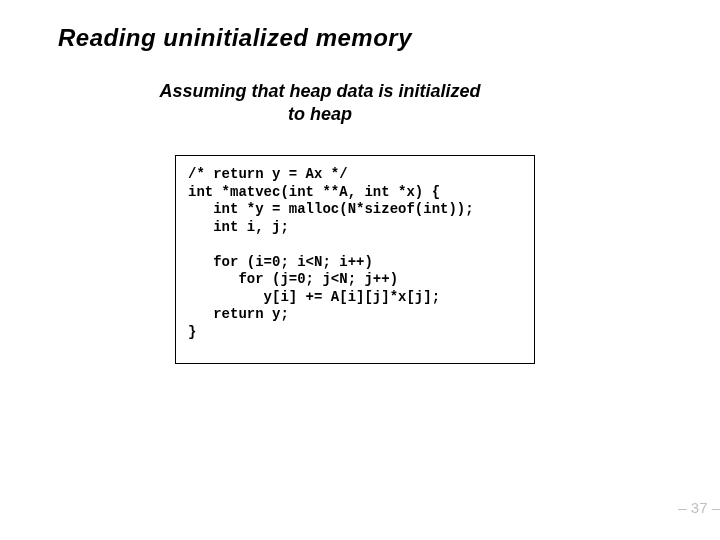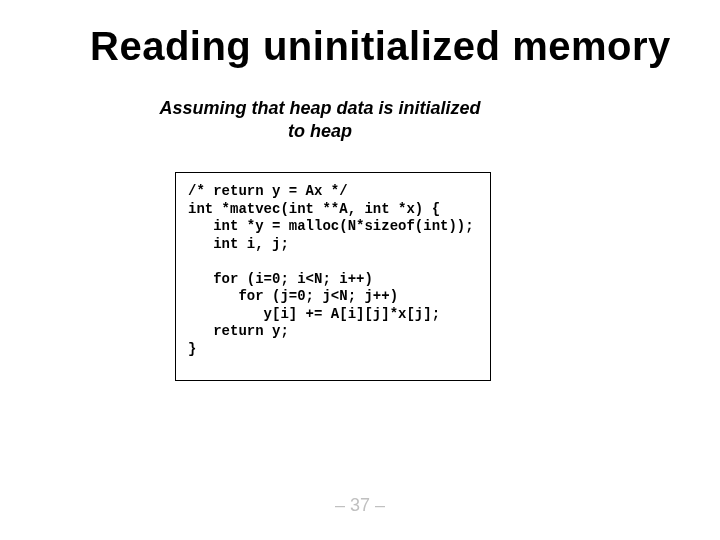--- a/index.html
+++ b/index.html
@@ -5,59 +5,60 @@
     * { margin: 0; padding: 0; box-sizing: border-box; }
     body {
       width: 720px;
       height: 540px;
       background: #ffffff;
       font-family: Arial, Helvetica, sans-serif;
       position: relative;
       overflow: hidden;
     }
     .slide-title {
-      font-size: 40px;
+      font-size: 24px;
       font-weight: bold;
       color: #000;
       padding-top: 24px;
-      padding-left: 90px;
+      padding-left: 58px;
+      font-style: italic;
       letter-spacing: 0.5px;
     }
     .subtitle {
       font-size: 18px;
       font-weight: bold;
       font-style: italic;
       color: #000;
       text-align: center;
       margin-top: 28px;
       line-height: 1.25;
       padding-left: 40px;
       padding-right: 120px;
     }
     .code-box {
       border: 1px solid #000;
       margin: 30px auto 0 auto;
       margin-left: 175px;
-      width: 316px;
+      width: 360px;
       padding: 10px 12px 22px 12px;
       font-family: "Courier New", Courier, monospace;
       font-size: 14px;
       font-weight: bold;
       line-height: 1.25;
       white-space: pre;
       color: #000;
     }
     .page-num {
       position: absolute;
       left: 0;
       right: 0;
       bottom: 24px;
-      text-align: center;
+      text-align: right;
       color: #c0c0c0;
-      font-size: 18px;
+      font-size: 15px;
     }
   </style>
 </head>
 <body>
 
 <div class="slide-title">Reading uninitialized memory</div>
 
 <div class="subtitle">
   <span>Assuming that heap data is initialized</span><br>
   <span>to heap</span>

